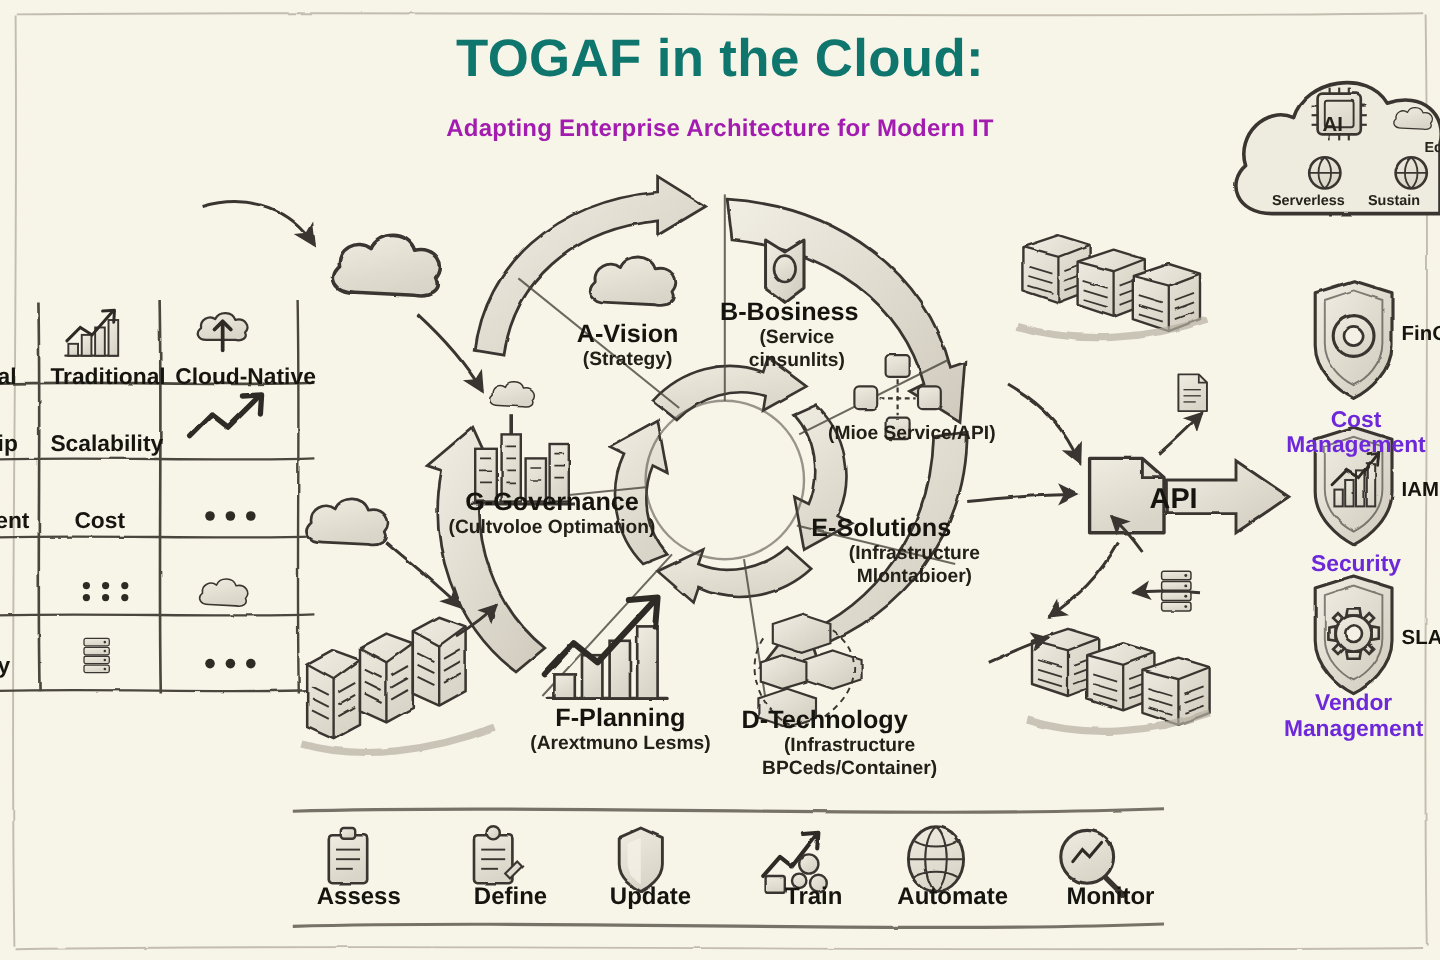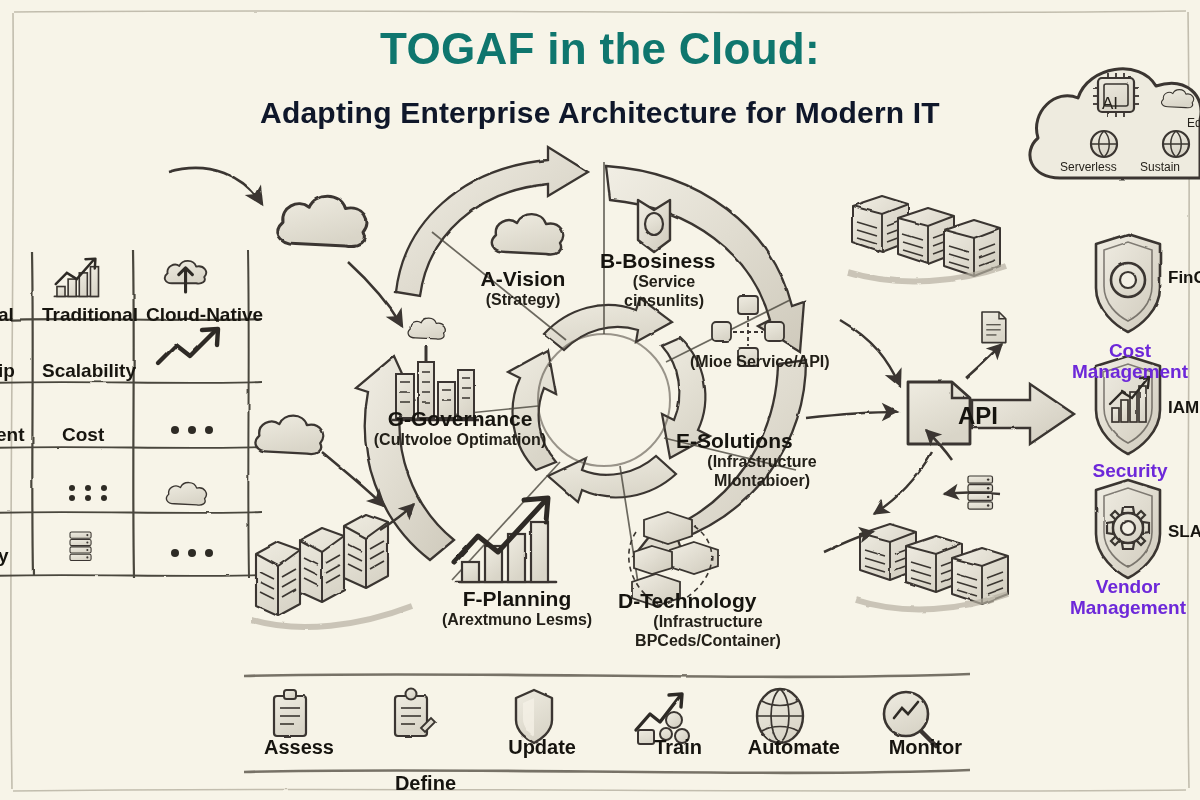--- a/index.html
+++ b/index.html
@@ -15,43 +15,43 @@
   .txt{position:absolute;white-space:nowrap;}
 
   
   #title{
     left:0;right:0;top:24px;text-align:center;
     font-size:44px;font-weight:700;letter-spacing:.3px;
     color:#0f766e;
   }
   #subtitle{
     left:0;right:0;top:96px;text-align:center;
-    font-size:30px;font-weight:600;letter-spacing:.2px;
-    color:#0f172a;
+    font-size:20px;font-weight:600;letter-spacing:.2px;
+    color:#a21caf;
   }
 
   
   .phase{position:absolute;text-align:center;}
   .phase .name{font-size:21px;font-weight:700;color:#16140f;line-height:1.05;}
   .phase .sub{font-size:16px;font-weight:600;color:#232019;line-height:1.1;margin-top:1px;}
   .phase .sub.two{line-height:1.12;}
 
   
   .tbl-cell{position:absolute;font-size:19px;font-weight:700;color:#17150f;}
   .tbl-hdr{font-size:19px;font-weight:700;}
 
   
   .shield-label{position:absolute;text-align:center;font-size:19px;font-weight:700;color:#6d28d9;line-height:1.12;}
   .shield-tag{position:absolute;font-size:17px;font-weight:700;color:#16140f;}
 
   
   .step-label{position:absolute;text-align:right;font-size:20px;font-weight:700;color:#16140f;}
 
   
-  .chip-label{position:absolute;font-size:12px;font-weight:400;color:#26231c;white-space:nowrap;}
+  .chip-label{position:absolute;font-size:12px;font-weight:700;color:#26231c;white-space:nowrap;}
 
   .api-label{position:absolute;font-size:24px;font-weight:700;color:#16140f;margin-left:40px;}
 </style>
 </head>
 <body>
 
 <div id="canvas">
 
   <svg class="layer" viewBox="0 0 1200 800">
     <defs>
@@ -583,19 +583,19 @@
   <div class="shield-tag" style="left:1168px;top:522px;">SLA</div>
 
   <div class="api-label" style="left:918px;top:402px;">API</div>
 
   <div class="chip-label" style="left:1102px;top:94px;font-size:17px;">AI</div>
   <div class="chip-label" style="left:1162px;top:116px;padding-left:25px;">Edge</div>
   <div class="chip-label" style="left:1060px;top:160px;">Serverless</div>
   <div class="chip-label" style="left:1140px;top:160px;">Sustain</div>
 
   <div class="step-label" style="left:250px;top:736px;width:84px;">Assess</div>
-  <div class="step-label" style="left:372px;top:736px;width:84px;margin-top:36px;">Define</div>
+  <div class="step-label" style="left:372px;top:736px;width:84px;">Define</div>
   <div class="step-label" style="left:492px;top:736px;width:84px;">Update</div>
   <div class="step-label" style="left:618px;top:736px;width:84px;">Train</div>
   <div class="step-label" style="left:724px;top:736px;width:116px;">Automate</div>
   <div class="step-label" style="left:862px;top:736px;width:100px;">Monitor</div>
 
 </div>
 
 </body></html>

